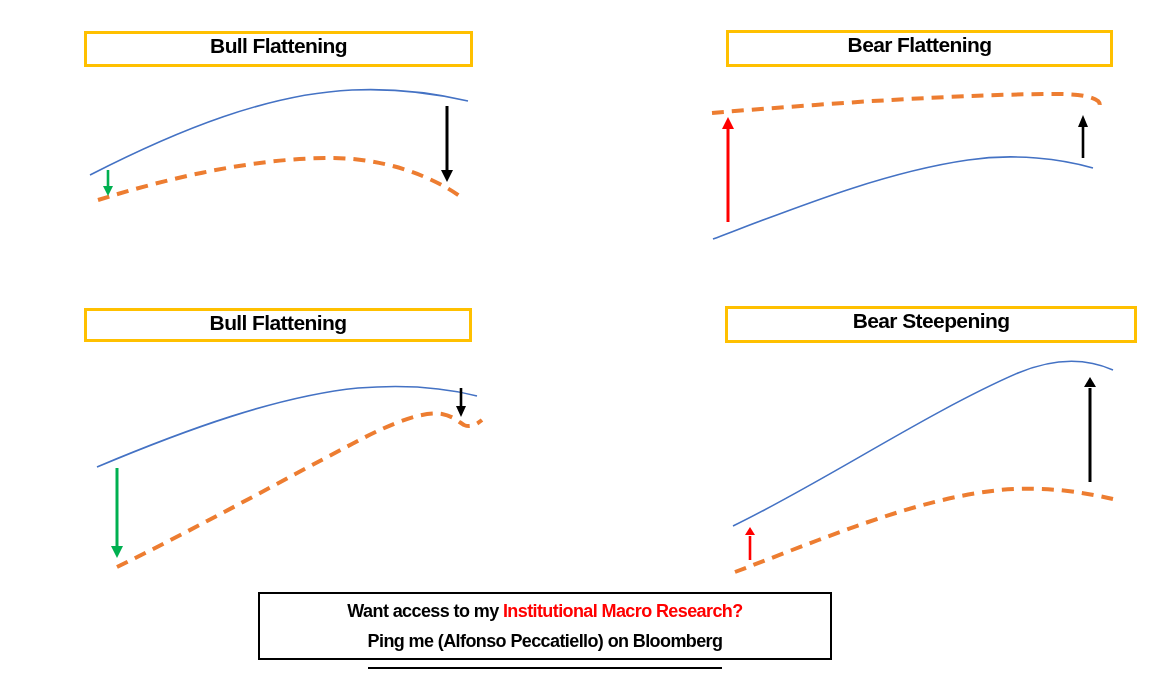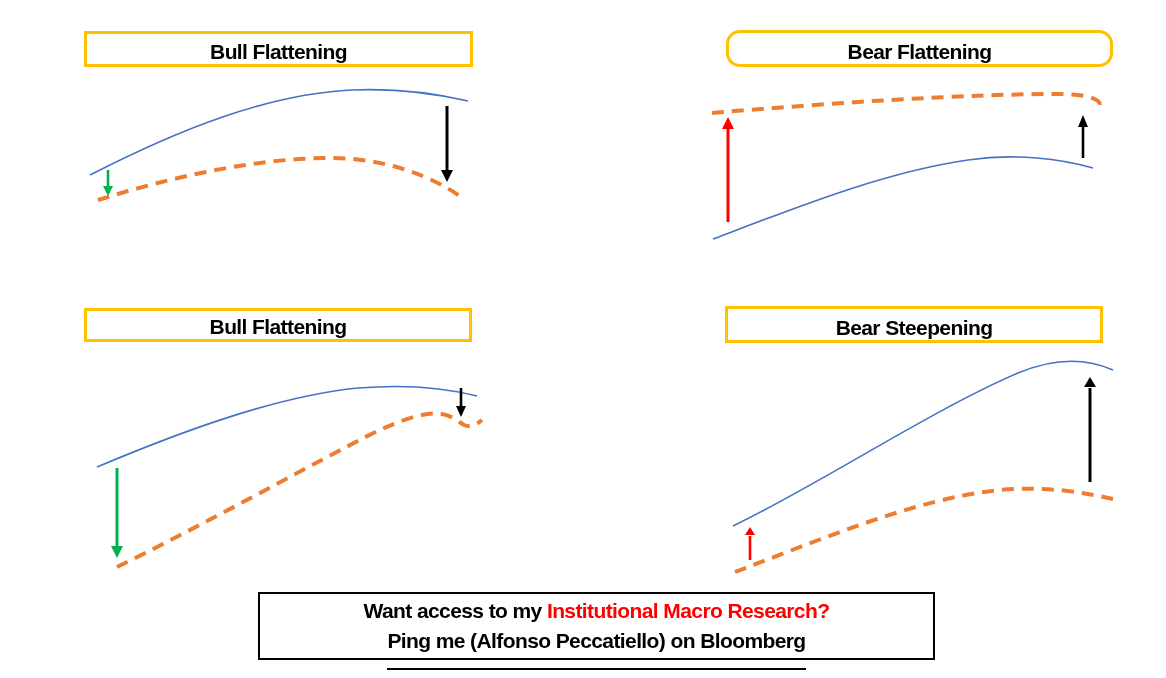--- a/index.html
+++ b/index.html
@@ -3,33 +3,33 @@
 <meta charset="utf-8">
 <style>
   html,body{margin:0;padding:0;background:#ffffff;}
   body{font-family:"Liberation Sans",sans-serif;}
   .canvas{position:relative;width:1166px;height:678px;background:#ffffff;overflow:hidden;}
   .curves-layer{position:absolute;left:0;top:0;width:1166px;height:678px;}
 
   .titlebox{
     position:absolute;box-sizing:border-box;background:#ffffff;
     border:3px solid var(--title-border,#FFC000);
-    display:flex;align-items:flex-end;justify-content:center;
+    display:flex;align-items:flex-start;justify-content:center;
   }
   .titlebox span{
     font-weight:bold;font-size:21px;letter-spacing:-0.6px;color:#000;
     white-space:nowrap;
   }
 
   .footerbox{
-    position:absolute;left:258px;top:592px;width:677px;height:68px;
+    position:absolute;left:258px;top:592px;width:574px;height:68px;
     box-sizing:border-box;background:#ffffff;
     border:2.5px solid var(--footer-border,#000000);
     display:flex;flex-direction:column;align-items:center;justify-content:center;
-    font-weight:bold;font-size:21px;letter-spacing:-0.6px;line-height:30px;color:#000;
+    font-weight:bold;font-size:18px;letter-spacing:-0.6px;line-height:30px;color:#000;
   }
   .footer-highlight{color:var(--footer-highlight,#FF0000);}
   .footer-underline{border-bottom:2.5px solid #000;padding-bottom:16px;}
 
   .curve-initial{fill:none;stroke:var(--curve-initial,#4472C4);stroke-width:1.6;}
   .curve-shifted{fill:none;stroke:var(--curve-shifted,#ED7D31);stroke-width:4;stroke-dasharray:12 8;}
 
   .arrow line{stroke:currentColor;stroke-width:3;}
   .arrow.small line{stroke-width:2.6;}
   .arrow polygon{fill:currentColor;stroke:none;}
@@ -94,29 +94,29 @@
         <line x1="1090" y1="482" x2="1090" y2="388"></line>
         <polygon points="1084,387 1096,387 1090,377"></polygon>
       </g>
     </g>
   </svg>
 
   <div class="titlebox" style="left:84px;top:31px;width:389px;height:36px;">
     <span>Bull Flattening</span>
   </div>
 
-  <div class="titlebox" style="left:726px;top:30px;width:387px;height:37px;border-radius:14px;">
+  <div class="titlebox" style="left:726px;top:30px;width:387px;height:37px;">
     <span>Bear Flattening</span>
   </div>
 
   <div class="titlebox" style="left:84px;top:308px;width:388px;height:34px;">
     <span>Bull Flattening</span>
   </div>
 
-  <div class="titlebox" style="left:725px;top:306px;width:378px;height:37px;">
+  <div class="titlebox" style="left:725px;top:306px;width:412px;height:37px;">
     <span>Bear Steepening</span>
   </div>
 
   <div class="footerbox">
     <div>
       <span>Want access to my </span><span class="footer-highlight">Institutional Macro Research?</span>
     </div>
     <div>
       <span class="footer-underline">Ping me (Alfonso Peccatiello) on Bloomberg</span>
     </div>

